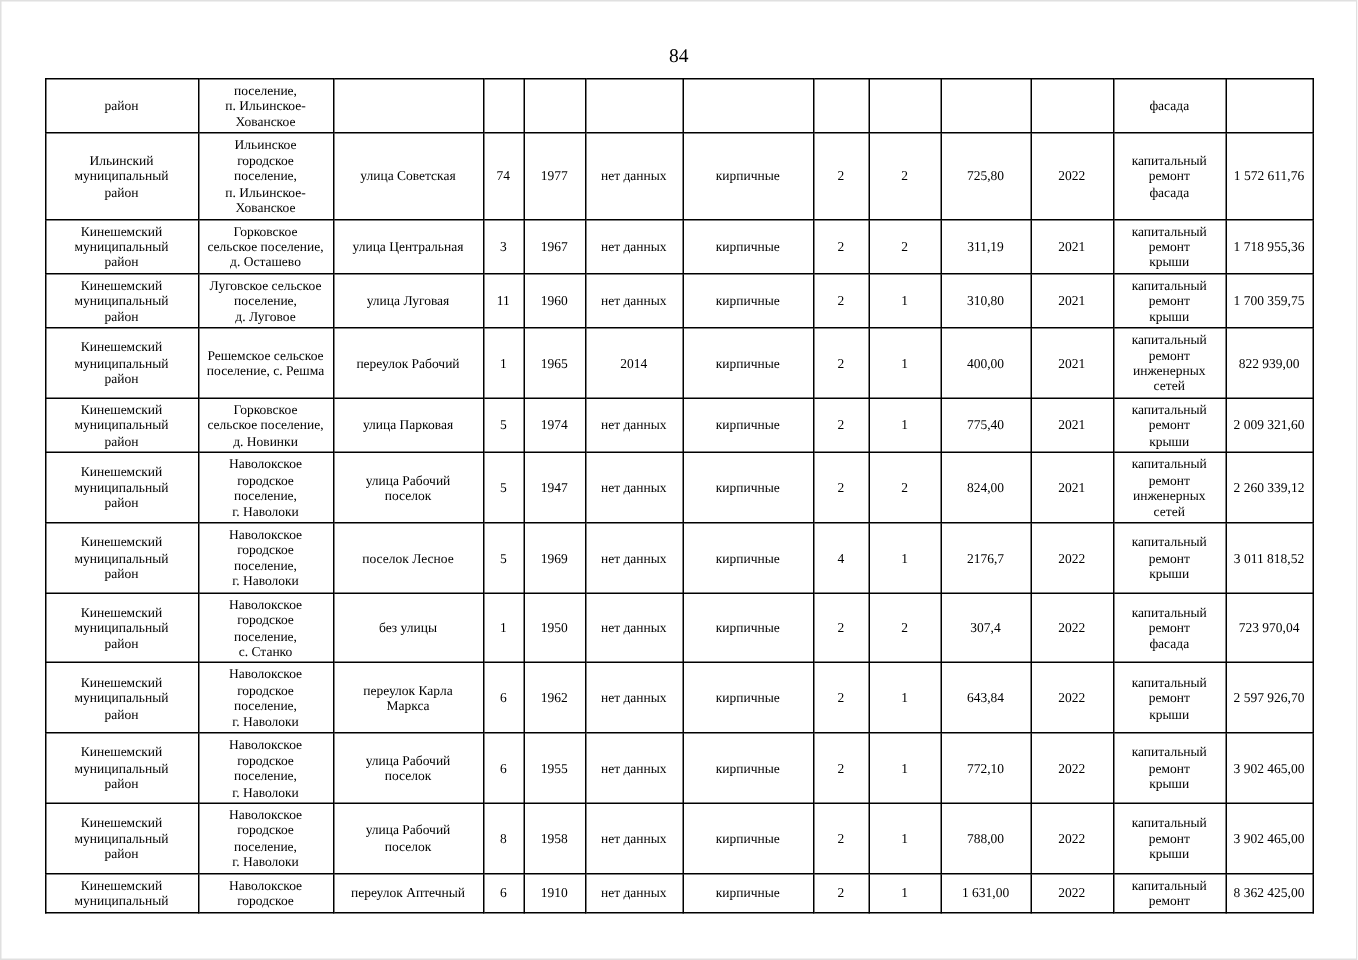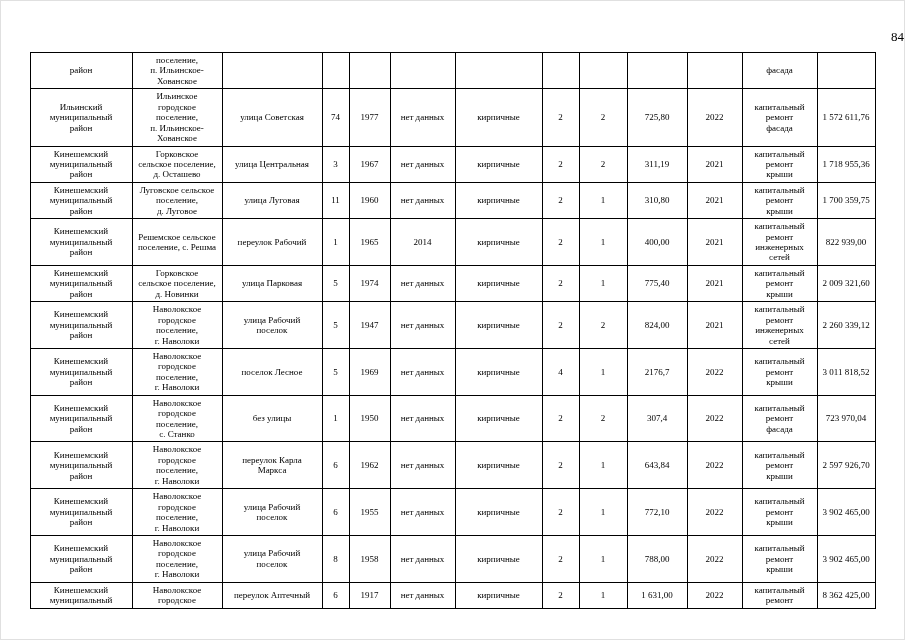--- a/index.html
+++ b/index.html
@@ -10,21 +10,21 @@
     color: #000;
     overflow: hidden;
   }
   .page {
     width: 905px; height: 640px;
     background: #fff;
     border: 1px solid #e0e0e0;
     position: relative;
   }
   .page-number {
-    text-align: right;
+    text-align: center;
     padding-top: 28px;
     font-size: 13px;
     height: 45px;
   }
   table.data-table {
     border-collapse: collapse;
     table-layout: fixed;
     width: 845px;
     margin: 6px auto 0 auto;
   }
@@ -338,21 +338,21 @@
 крыши</td>
           <td>3 902 465,00</td>
         </tr>
         <tr>
           <td>Кинешемский
 муниципальный</td>
           <td>Наволокское
 городское</td>
           <td>переулок Аптечный</td>
           <td>6</td>
-          <td>1917</td>
+          <td>1910</td>
           <td>нет данных</td>
           <td>кирпичные</td>
           <td>2</td>
           <td>1</td>
           <td>1 631,00</td>
           <td>2022</td>
           <td>капитальный
 ремонт</td>
           <td>8 362 425,00</td>
         </tr>

